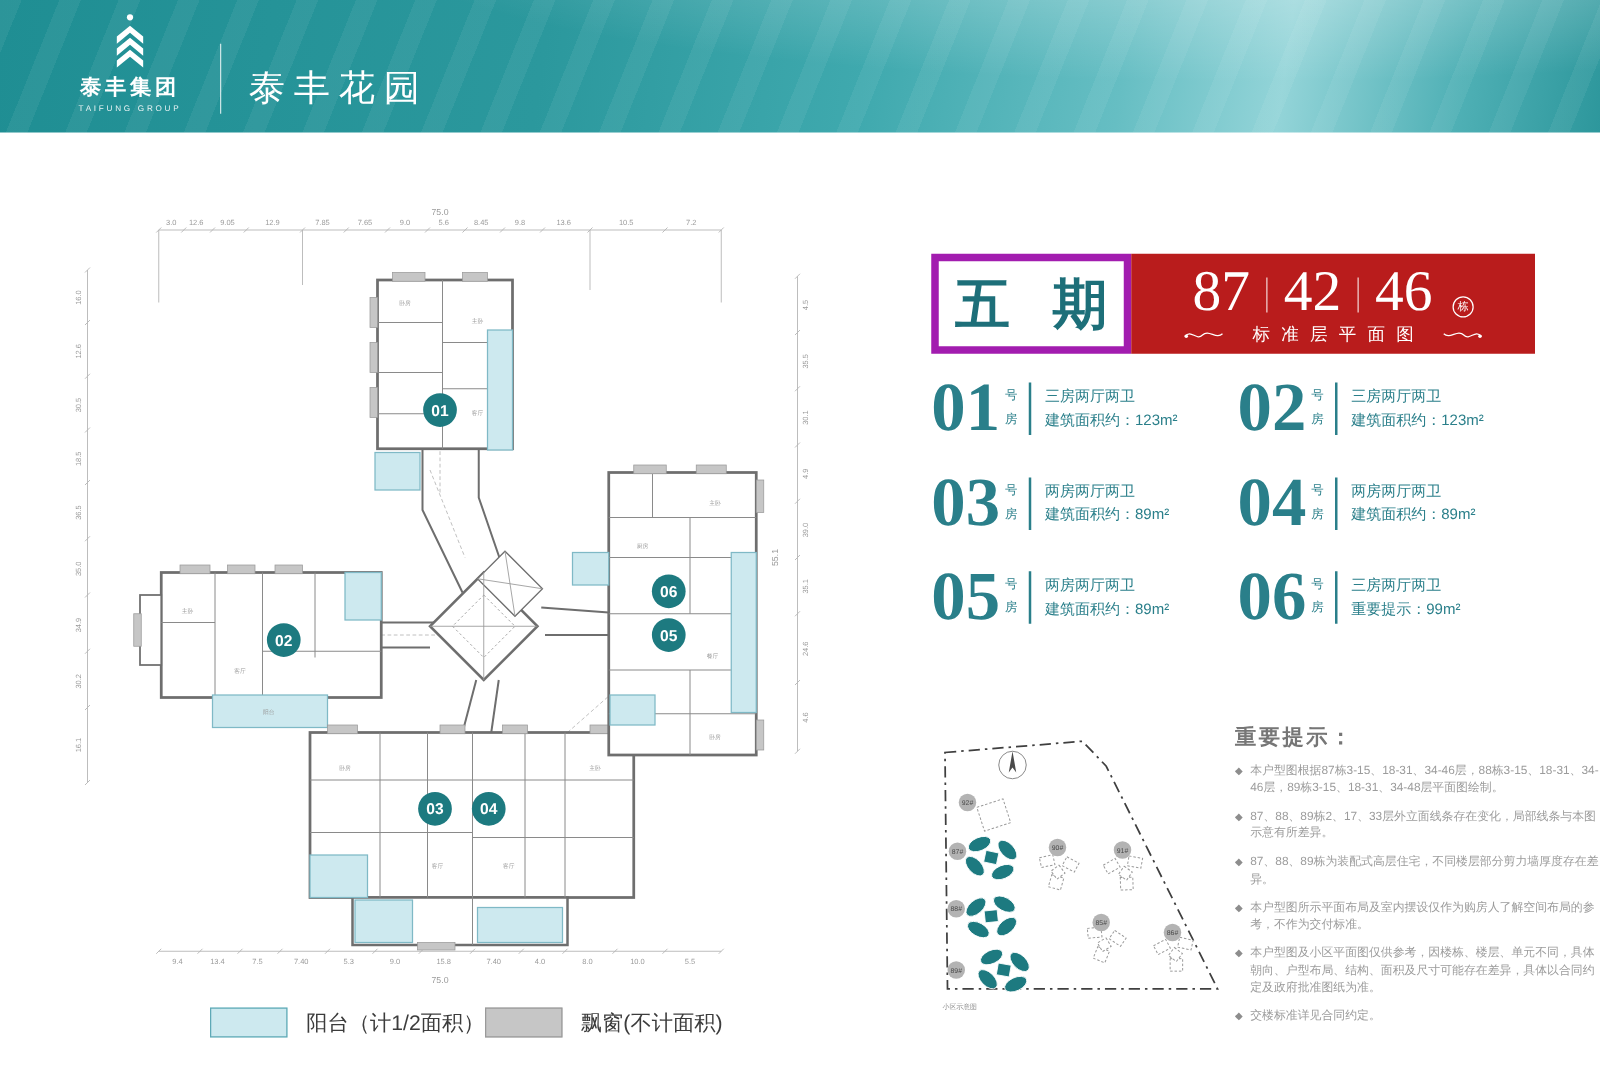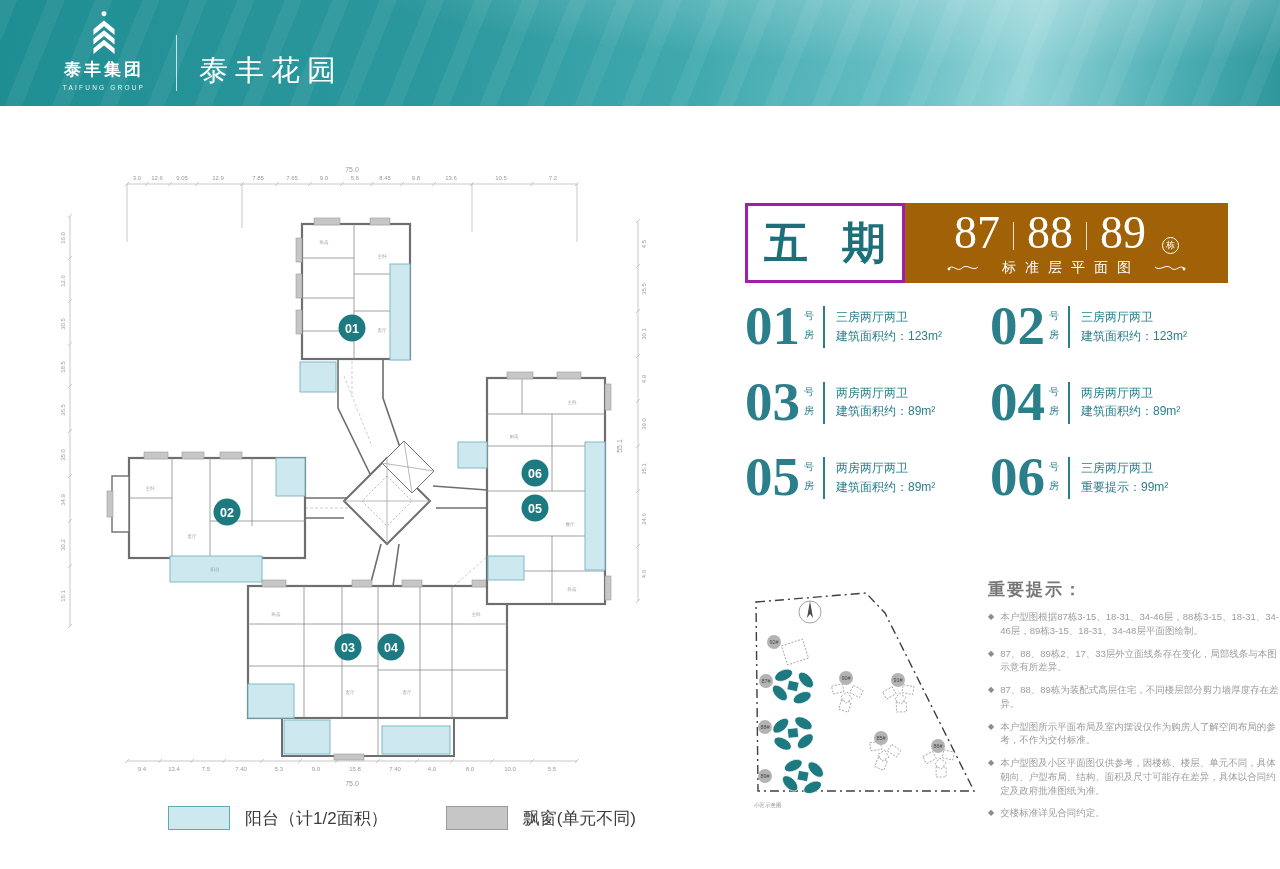--- a/index.html
+++ b/index.html
@@ -14,25 +14,25 @@
       linear-gradient(98deg,#1f8e93 0%,#2b989d 34%,#3fa9ae 54%,#66bec3 70%,#93d4d8 80%,#4fb0b5 91%,#2d979c 100%);}
   .logo-wrap{position:absolute;left:58px;top:10px;display:flex;align-items:flex-end;color:#fff;}
   .logo-block{display:flex;flex-direction:column;align-items:center;width:92px;}
   .logo-cn{font-size:17px;font-weight:bold;letter-spacing:3px;margin-top:2px;white-space:nowrap;}
   .logo-en{font-size:6.5px;letter-spacing:2.2px;opacity:.9;margin-top:3px;white-space:nowrap;}
   .logo-divider{width:1px;height:56px;background:rgba(255,255,255,.75);margin:0 22px 0 26px;}
   .project-name{font-family:"Liberation Serif",serif;font-size:29px;letter-spacing:7px;color:#fff;margin-top:6px;}
 
   
   .title-block{position:absolute;left:745px;top:203px;width:483px;height:80px;display:flex;}
-  .phase-box{box-sizing:border-box;width:160px;background:#fff;border:3px solid #a21caf;
+  .phase-box{box-sizing:border-box;width:160px;background:#fff;border:6px solid #a21caf;
     display:flex;align-items:center;justify-content:center;
     font-family:"Liberation Serif",serif;font-weight:bold;font-size:44px;color:#1d6f79;}
   .phase-box span{letter-spacing:34px;margin-right:-34px;}
-  .bldg-box{flex:1;background:#a16207;color:#fff;display:flex;flex-direction:column;
+  .bldg-box{flex:1;background:#b91c1c;color:#fff;display:flex;flex-direction:column;
     align-items:center;justify-content:center;}
   .bldg-numbers{display:flex;align-items:flex-end;gap:13px;line-height:1;
     font-family:"Liberation Serif",serif;font-size:46px;}
   .bldg-sep{width:1px;height:28px;background:rgba(255,255,255,.8);margin-bottom:6px;}
   .dong-circle{box-sizing:border-box;width:17px;height:17px;border:1px solid #fff;border-radius:50%;
     font-size:9px;display:flex;align-items:center;justify-content:center;margin:0 0 2px 3px;
     font-family:"Liberation Sans",sans-serif;}
   .bldg-sub{display:flex;align-items:center;gap:22px;margin-top:3px;font-size:14px;}
   .bldg-sub .sub-text{letter-spacing:9px;margin-right:-9px;}
 
@@ -45,21 +45,21 @@
   .unit-divider{width:2px;height:42px;background:#2a7f8a;margin:5px 11px 0 0;}
   .unit-info{margin-top:7px;font-size:12px;color:#2a7f8a;line-height:1.55;white-space:nowrap;}
 
   
   .notes{position:absolute;left:988px;top:578px;width:294px;}
   .notes-heading{font-size:17px;font-weight:bold;letter-spacing:2px;color:#767676;margin-bottom:9px;}
   .note{display:flex;gap:6px;font-size:9.5px;color:#9c9c9c;line-height:1.45;margin-bottom:9px;}
   .note-bullet{color:#8d8d8d;font-size:8px;line-height:1.7;}
 
   
-  .legend{position:absolute;left:168px;top:806px;display:flex;align-items:flex-start;gap:58px;}
+  .legend{position:absolute;left:168px;top:806px;display:flex;align-items:flex-start;}
   .legend-item{display:flex;align-items:center;font-size:17px;color:#3c3c3c;}
   .swatch{width:62px;height:24px;margin-right:15px;box-sizing:border-box;}
   .swatch-balcony{background:#cde9ef;border:1px solid #5ea9b6;}
   .swatch-bay{background:#c6c6c6;border:1px solid #9a9a9a;}
 
   
   .floorplan{position:absolute;left:52px;top:146px;width:600px;height:660px;}
   .siteplan{position:absolute;left:748px;top:586px;width:228px;height:226px;}
   svg text{font-family:"Liberation Sans",sans-serif;}
 </style>
@@ -290,23 +290,23 @@
   </svg>
 
   <div class="title-block">
     <div class="phase-box">
       <span>五期</span>
     </div>
     <div class="bldg-box">
       <div class="bldg-numbers">
         <span>87</span>
         <span class="bldg-sep"></span>
-        <span>88</span>
+        <span>42</span>
         <span class="bldg-sep"></span>
-        <span>89</span>
+        <span>46</span>
         <span class="dong-circle">栋</span>
       </div>
       <div class="bldg-sub">
         <svg width="34" height="10" viewBox="0 0 34 10">
           <path d="M2,6 C7,0 11,10 16,5 C21,0 27,9 32,4" stroke="#ffffff" stroke-width="1" fill="none"></path>
           <circle cx="3" cy="6" r="1.4" fill="#fff"></circle>
         </svg>
         <span class="sub-text">标准层平面图</span>
         <svg width="34" height="10" viewBox="0 0 34 10">
           <path d="M2,4 C7,9 13,0 18,5 C23,10 27,0 32,6" stroke="#ffffff" stroke-width="1" fill="none"></path>
@@ -502,17 +502,17 @@
       </div>
   </div>
 
   <div class="legend">
     <div class="legend-item">
       <span class="swatch swatch-balcony"></span>
       <span>阳台（计1/2面积）</span>
     </div>
     <div class="legend-item">
       <span class="swatch swatch-bay"></span>
-      <span>飘窗(单元不同)</span>
+      <span>飘窗(不计面积)</span>
     </div>
   </div>
 
 </div>
 
 </body></html>

